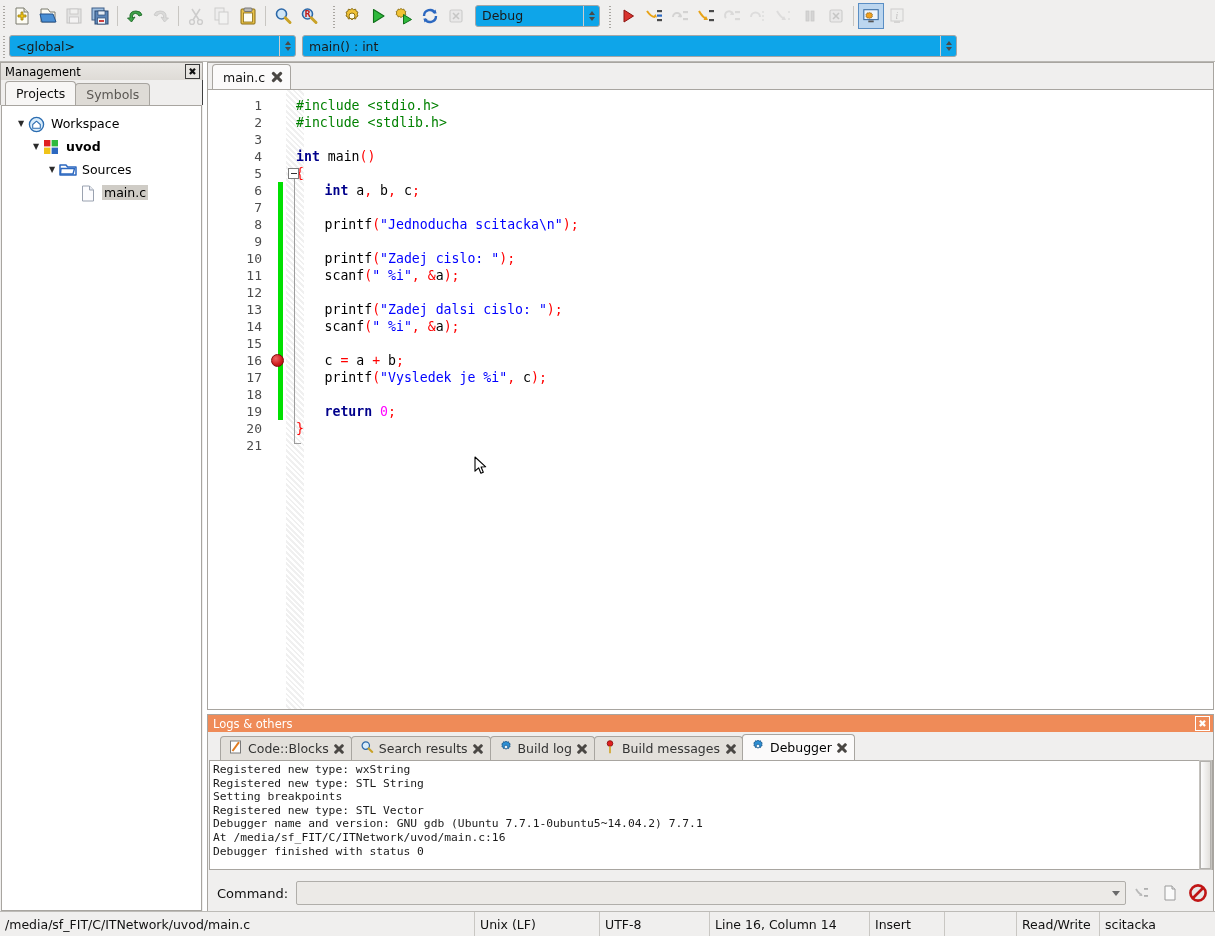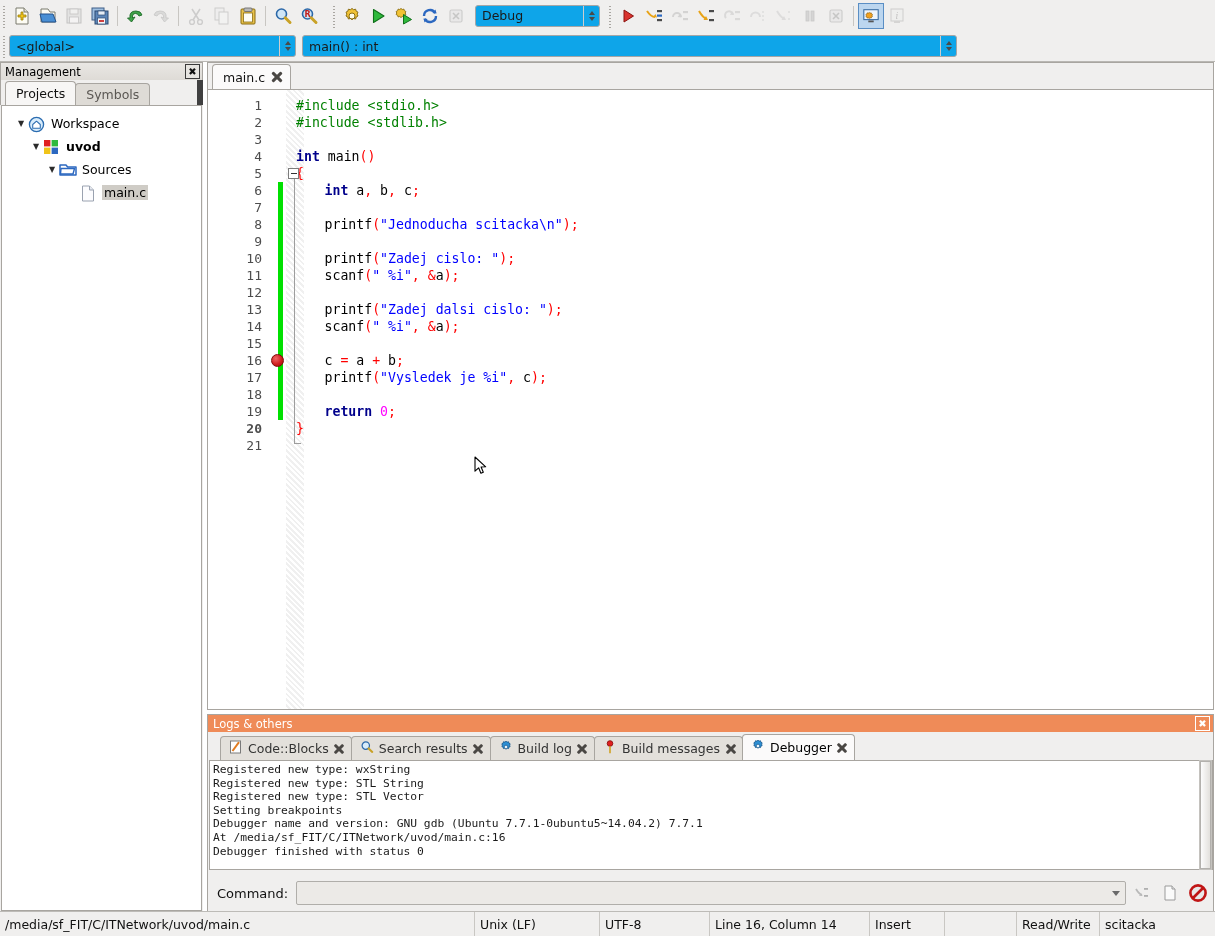--- a/index.html
+++ b/index.html
@@ -108,21 +108,21 @@
     font-family: "DejaVu Sans", sans-serif;
     color: #111;
     flex: 0 0 auto;
   }
   .tabstrip {
     height: 25px;
     display: flex; align-items: flex-end;
     padding-left: 4px;
     background: #f0efee;
     border-left: 1px solid #a8a5a0;
-    border-right: 6px solid #404040;
+    border-right: 1px solid #404040;
     box-sizing: border-box;
   }
   .ptab {
     height: 22px;
     padding: 0 10px;
     display: flex; align-items: center;
     font-size: 12.5px;
     border: 1px solid #a8a5a0;
     border-bottom: none;
     border-radius: 4px 4px 0 0;
@@ -743,21 +743,21 @@
           <div class="ln" style="top: 160px;">10</div>
           <div class="ln" style="top: 177px;">11</div>
           <div class="ln" style="top: 194px;">12</div>
           <div class="ln" style="top: 211px;">13</div>
           <div class="ln" style="top: 228px;">14</div>
           <div class="ln" style="top: 245px;">15</div>
           <div class="ln" style="top: 262px;">16</div>
           <div class="ln" style="top: 279px;">17</div>
           <div class="ln" style="top: 296px;">18</div>
           <div class="ln" style="top: 313px;">19</div>
-          <div class="ln" style="top: 330px; font-weight: bold;">20</div>
+          <div class="ln" style="top: 330px;">20</div>
           <div class="ln" style="top: 347px;">21</div>
         </div>
       <div class="marker-col" id="markers"></div>
       <div class="fold-col" id="folds"></div>
       <div class="code-col" id="codecol">
           <div class="cline" style="top: 7px; padding-left: 0px;"><span class="s-pre">#include &lt;stdio.h&gt;</span></div>
           <div class="cline" style="top: 24px; padding-left: 0px;"><span class="s-pre">#include &lt;stdlib.h&gt;</span></div>
           <div class="cline" style="top: 41px; padding-left: 0px;"></div>
           <div class="cline" style="top: 58px; padding-left: 0px;"><span class="s-kw">int</span><span class="s-id"> main</span><span class="s-op">()</span></div>
           <div class="cline" style="top: 75px; padding-left: 0px;"><span class="s-op">{</span></div>
@@ -847,22 +847,22 @@
           </svg>
         </span>
         <span>Debugger</span>
         <span class="xmark-sm"></span>
       </div>
     </div>
 
     <div class="log-view" id="logout">
         <div class="log-line">Registered new type: wxString</div>
         <div class="log-line">Registered new type: STL String</div>
+        <div class="log-line">Setting breakpoints</div>
         <div class="log-line">Registered new type: STL Vector</div>
-        <div class="log-line">Setting breakpoints</div>
         <div class="log-line">Debugger name and version: GNU gdb (Ubuntu 7.7.1-0ubuntu5~14.04.2) 7.7.1</div>
         <div class="log-line">At /media/sf_FIT/C/ITNetwork/uvod/main.c:16</div>
         <div class="log-line">Debugger finished with status 0</div>
       </div>
     <div class="log-scroll-v">
       <div class="log-scroll-thumb"></div>
     </div>
 
     <div class="cmd-row">
       <span class="cmd-label">Command:</span>

